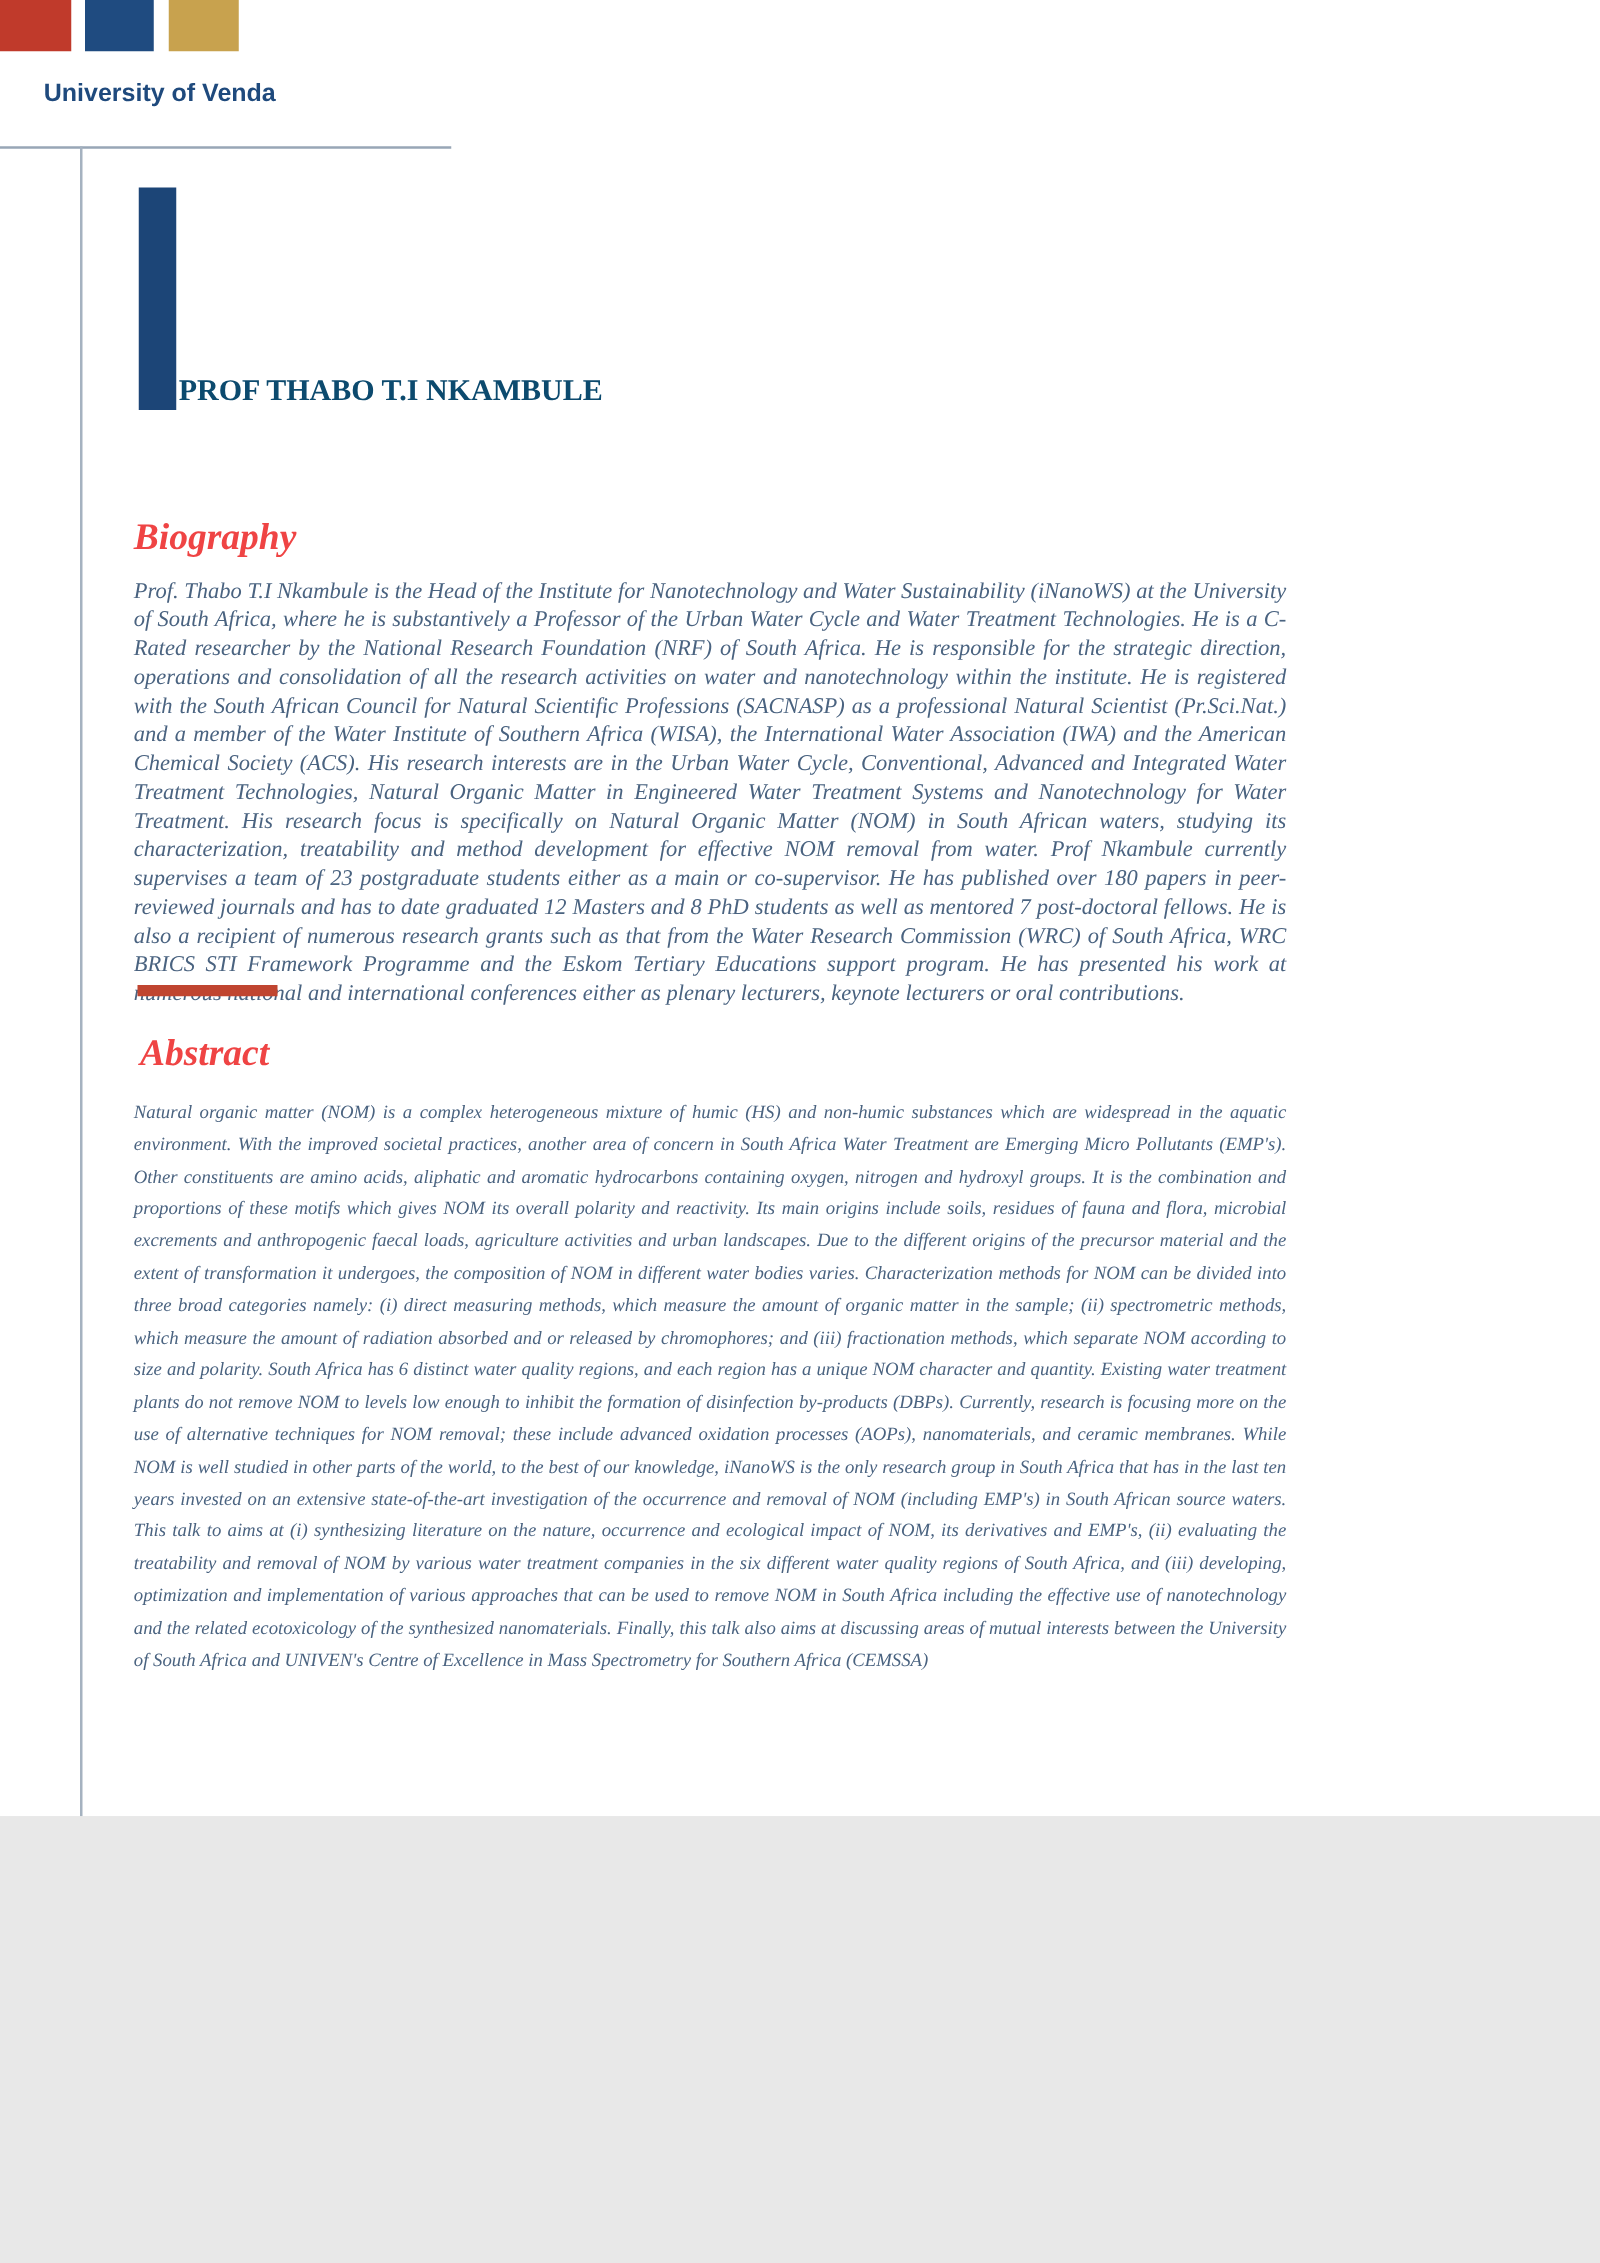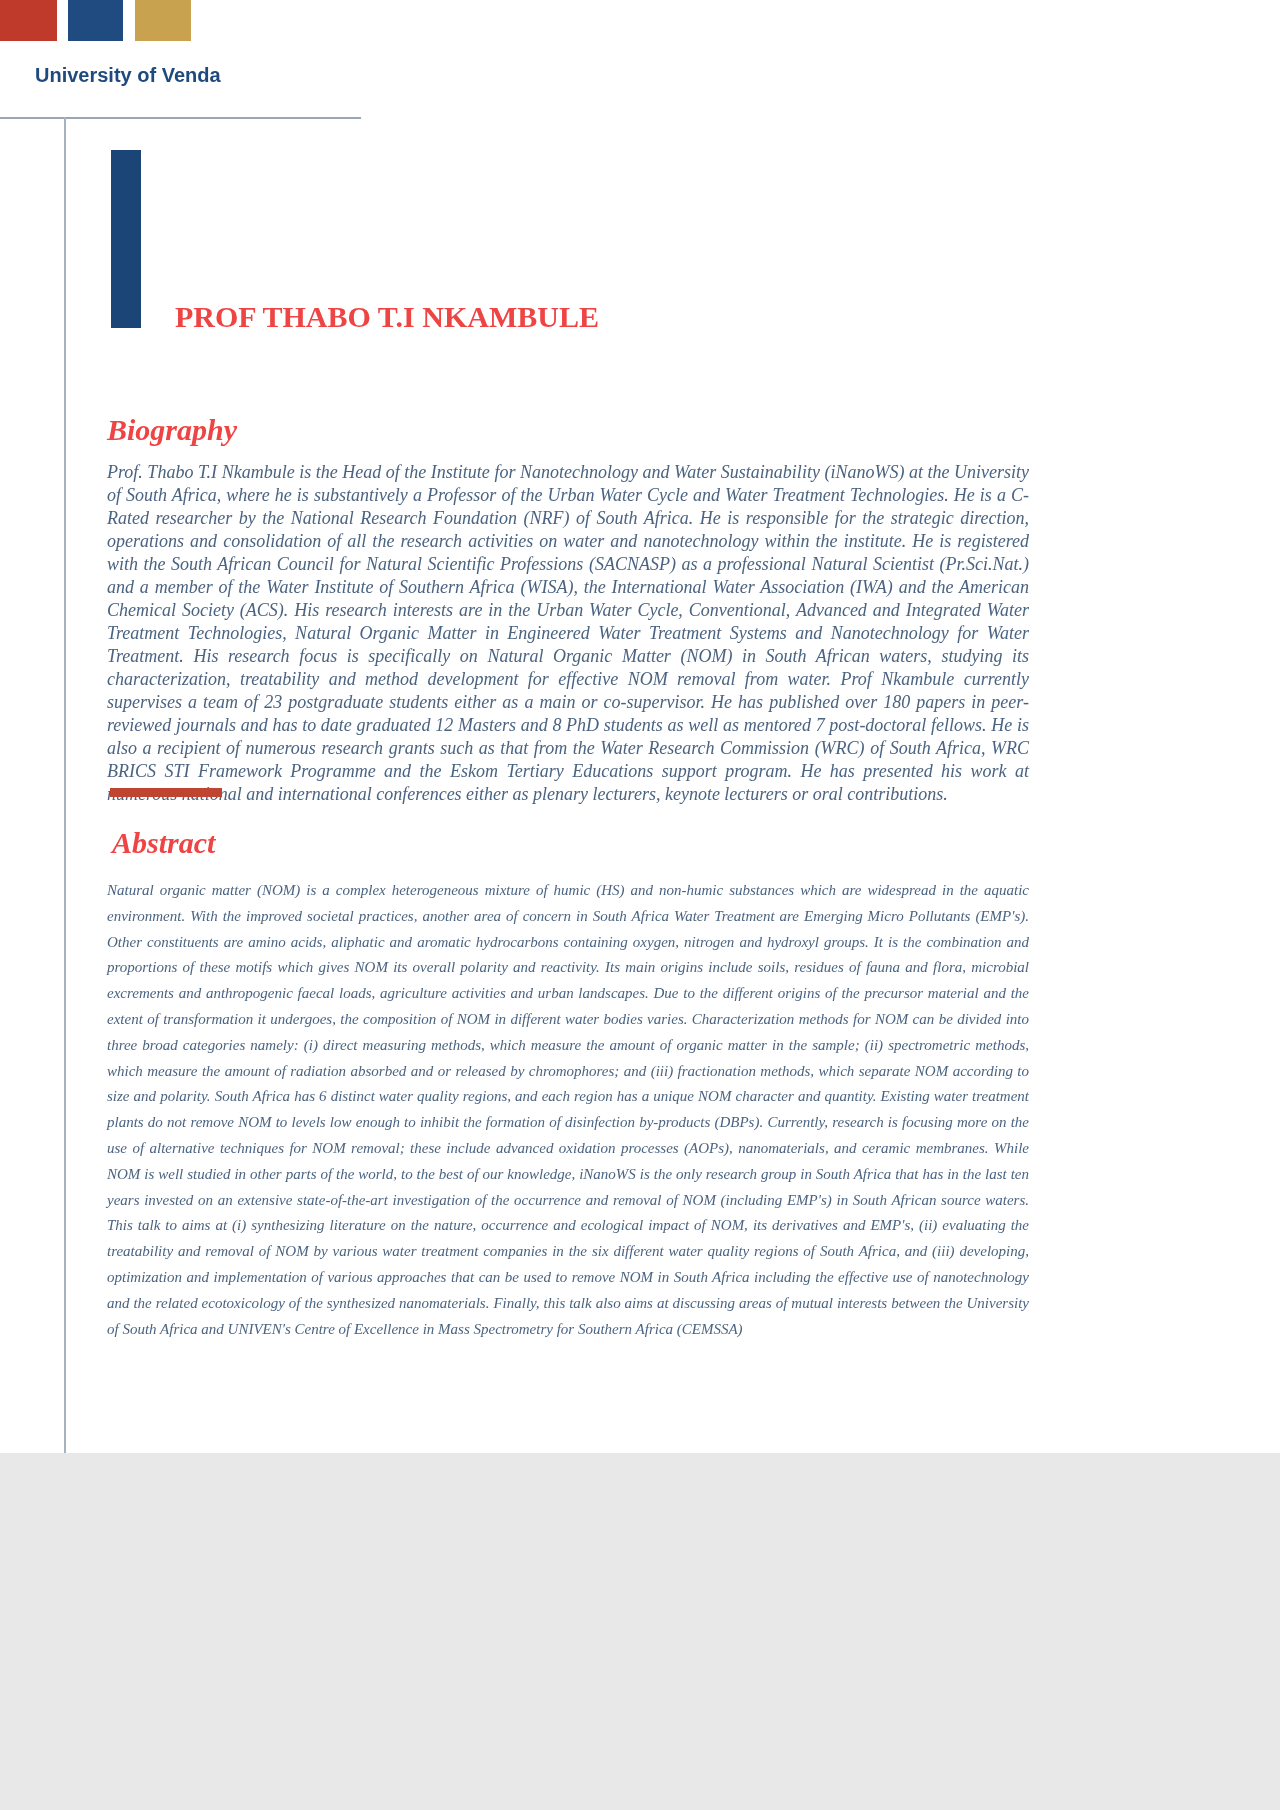--- a/index.html
+++ b/index.html
@@ -23,21 +23,21 @@
   .margin-vline { left:64px; top:117px; width:2px; height:1465px; background:#A5B2C0; }
 
   
   .title-bar { left:111px; top:150px; width:30px; height:178px; background:#1C4577; }
   .talk-title {
     left:143px; top:116px; width:916px;
     font-weight:bold; font-size:36px; line-height:1.42; color:#1C4577;
   }
   .speaker {
     left:143px; top:300px; width:916px;
-    font-weight:bold; font-size:30px; color:#ef4444;margin-left:32px;
+    font-weight:bold; font-size:24px; color:#0c4a6e;
   }
 
   
   .section-heading {
     font-weight:bold; font-style:italic; font-size:30px; color:#ef4444;
   }
   .bio-heading { left:107px; top:413px; }
   .body-text {
     font-style:italic; color:#4A6380; text-align:justify;
   }

